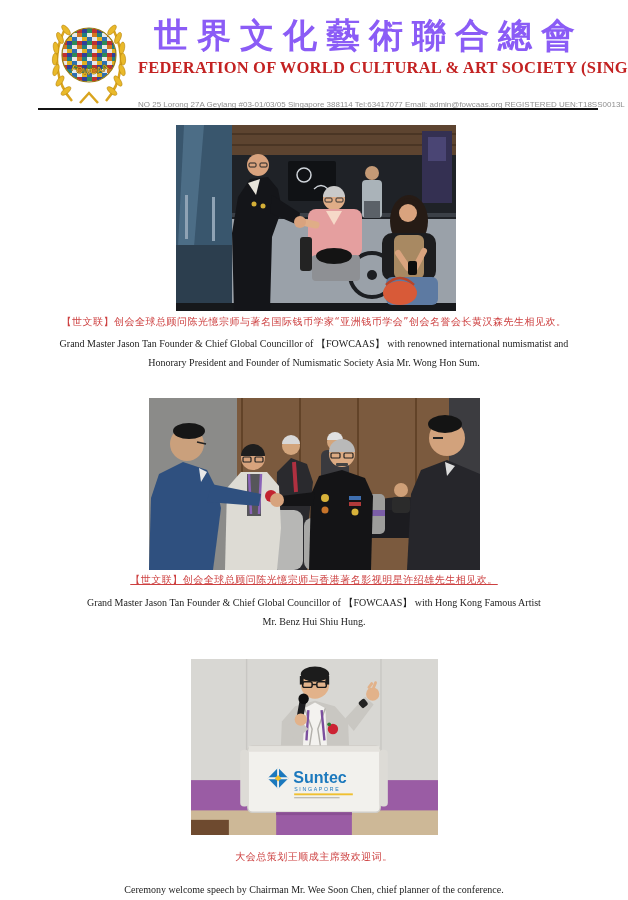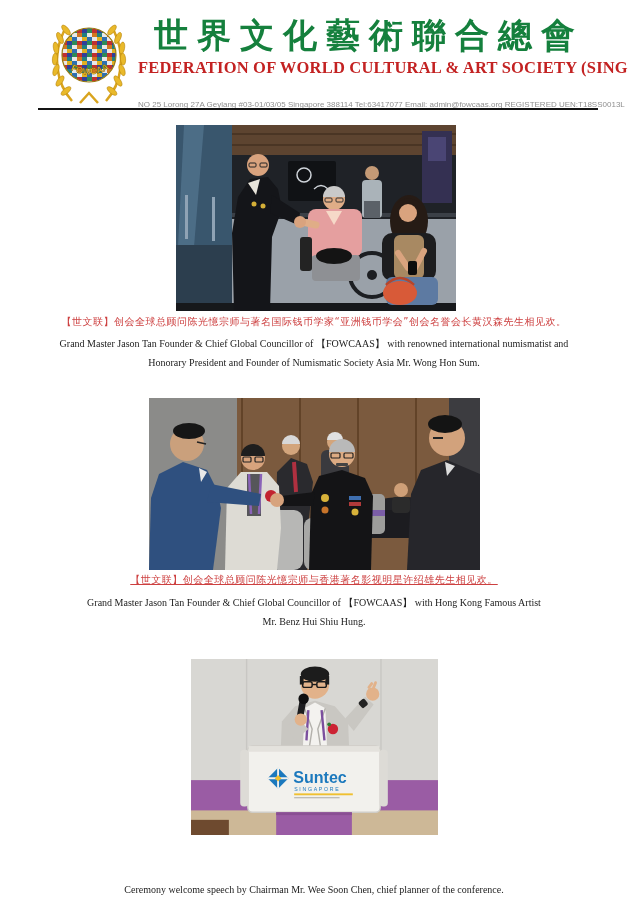--- a/index.html
+++ b/index.html
@@ -3,21 +3,21 @@
 <meta charset="utf-8">
 <style>
   html,body{margin:0;padding:0;background:#ffffff;}
   .page{position:relative;width:628px;height:900px;background:#ffffff;overflow:hidden;
         border-right:2px solid #c3c3c3;border-bottom:2px solid #c3c3c3;
         font-family:"Liberation Serif",serif;}
   
   .logo{position:absolute;left:42px;top:13px;width:94px;height:94px;}
   .head-block{position:absolute;left:138px;top:16px;width:462px;text-align:center;}
   .title-cn{font-family:"DejaVu Sans",sans-serif;font-size:34px;font-weight:bold;
-            color:#15803d;letter-spacing:9px;line-height:1.15;white-space:nowrap;}
+            color:#8b5cf6;letter-spacing:9px;line-height:1.15;white-space:nowrap;}
   .title-en{margin-top:3px;font-family:"Liberation Serif",serif;font-size:16.5px;
             font-weight:bold;color:#c32222;letter-spacing:0.2px;white-space:nowrap;}
   .address{margin-top:22px;font-family:"Liberation Sans",sans-serif;font-size:8px;
            color:#8f8f8f;white-space:nowrap;}
   .header-rule{position:absolute;left:38px;top:108px;width:560px;height:2px;background:#141414;}
   
   figure{margin:0;padding:0;position:absolute;}
   .photo1{left:176px;top:125px;width:280px;height:186px;}
   .photo2{left:149px;top:398px;width:331px;height:172px;}
   .photo3{left:184px;top:659px;width:261px;height:176px;}
@@ -256,15 +256,16 @@
         </g>
         <text x="108" y="131" font-size="17" font-weight="bold" fill="#1c79bd" font-family="Liberation Sans, sans-serif">Suntec</text>
         <text x="109" y="140" font-size="5.5" letter-spacing="1.8" fill="#1c79bd" font-family="Liberation Sans, sans-serif">SINGAPORE</text>
         <rect x="109" y="142" width="62" height="2" fill="#f0c030"></rect>
         <rect x="109" y="146" width="48" height="1.2" fill="#9a9890" opacity="0.7"></rect>
       </g>
       <rect x="90" y="162" width="80" height="24" fill="#9a5ca4"></rect>
       <rect x="90" y="162" width="80" height="3" fill="#8a4f93"></rect>
     </svg>
   </figure>
+  <p class="cap cap-cn c3cn">大会总策划王顺成主席致欢迎词。</p>
   <p class="cap cap-en c3en1">Ceremony welcome speech by Chairman Mr. Wee Soon Chen, chief planner of the conference.</p>
 
 </div>
 
 </body></html>

